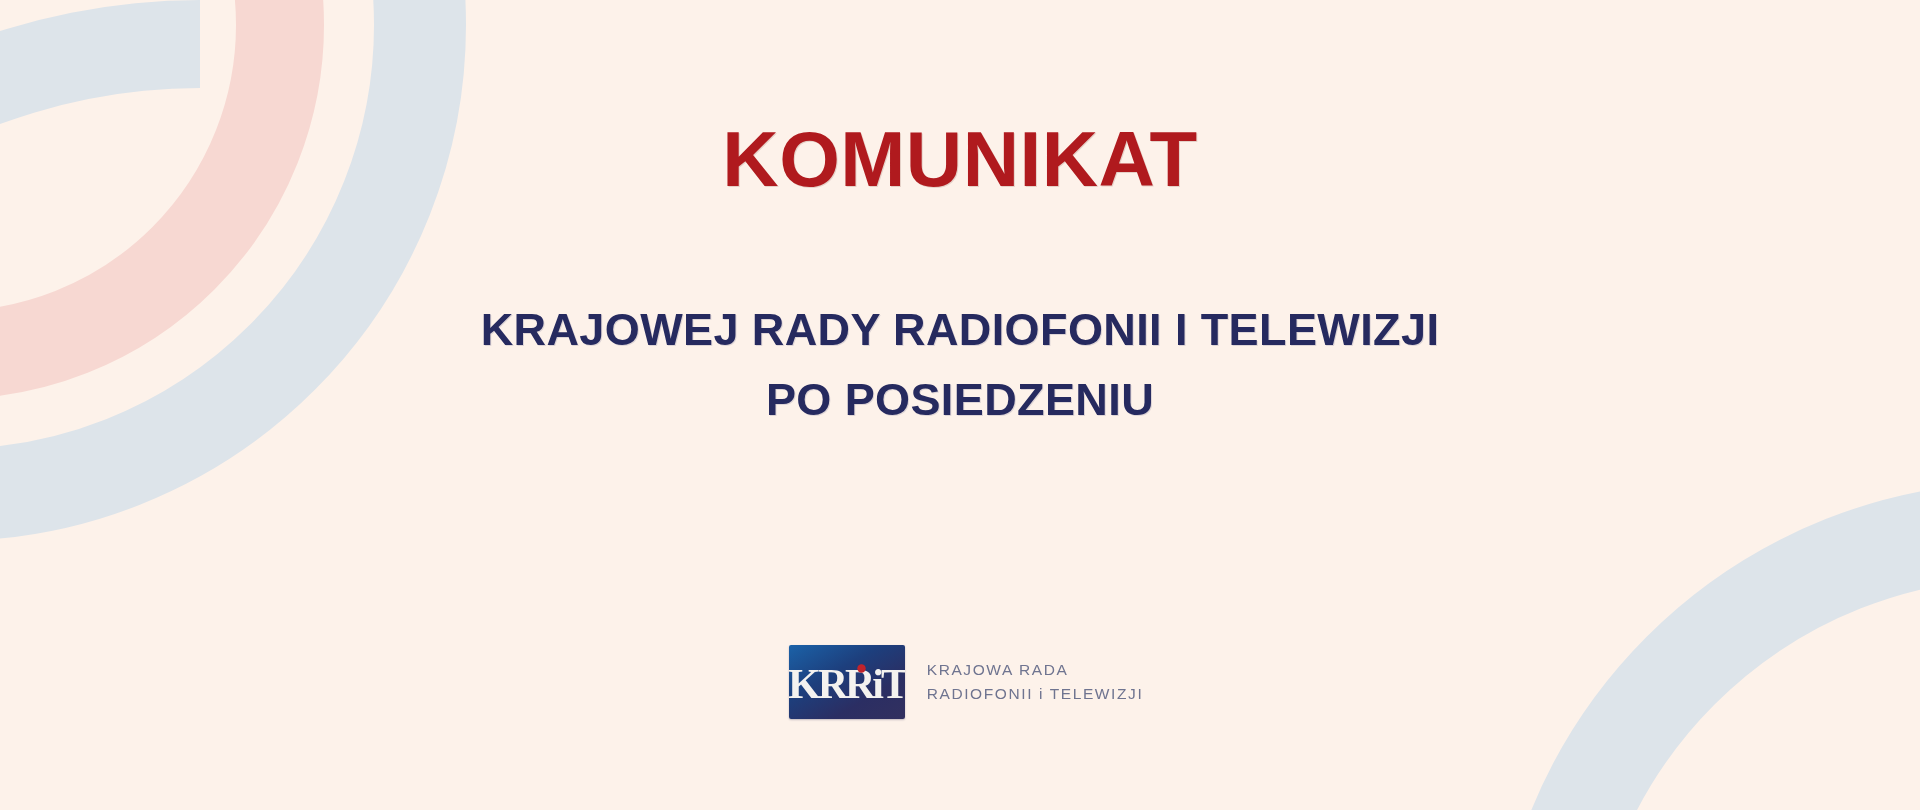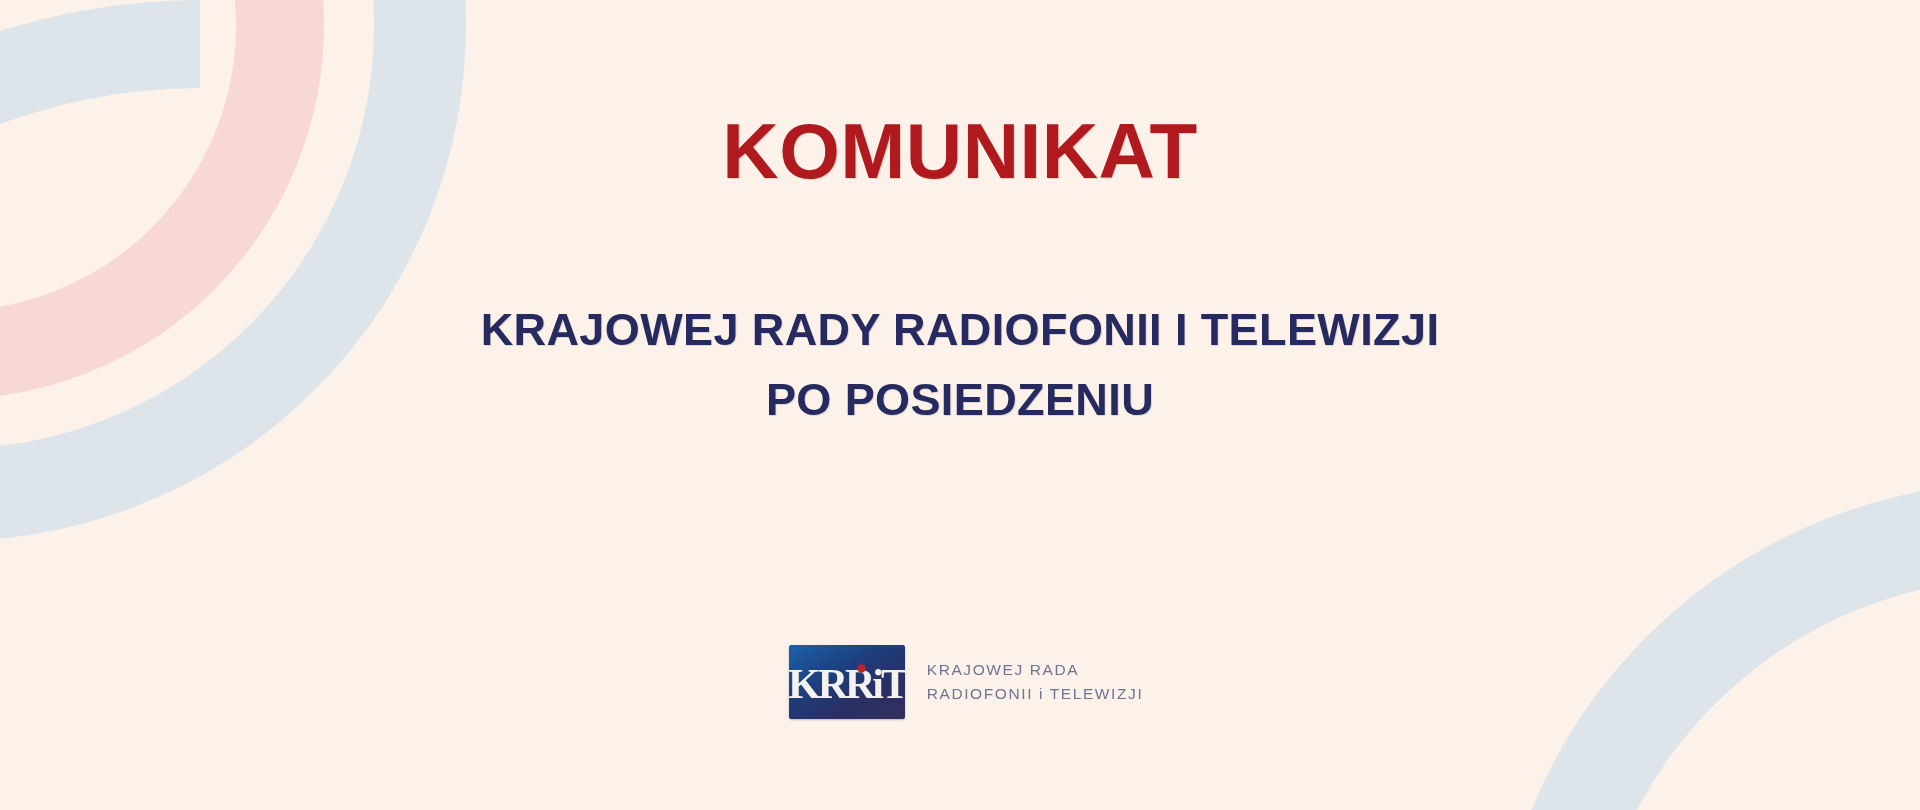--- a/index.html
+++ b/index.html
@@ -37,21 +37,21 @@
   .content {
     position: absolute;
     inset: 0;
     display: flex;
     flex-direction: column;
     align-items: center;
     z-index: 3;
   }
 
   .title {
-    margin: 4px;
+    margin: 12px;
     padding: 0;
     position: absolute;
     top: 108px;
     left: 0;
     right: 0;
     text-align: center;
     font-family: "Liberation Sans", sans-serif;
     font-weight: 700;
     font-size: 78px;
     line-height: 1;
@@ -166,21 +166,21 @@
       <div class="logo-inner">
 
         <div class="logo-mark">
           <svg viewBox="0 0 116 74" xmlns="http://www.w3.org/2000/svg" aria-hidden="true">
             <text x="58" y="53" text-anchor="middle" font-family="'Liberation Serif', 'DejaVu Serif', serif" font-size="42" font-weight="700" letter-spacing="-3" fill="#f4f2ef">KRRiT</text>
             <circle cx="72.5" cy="23.5" r="4.2" fill="#c1232b"></circle>
           </svg>
         </div>
 
         <div class="logo-words">
-          <span class="lw-line">KRAJOWEJ RADA</span>
+          <span class="lw-line">KRAJOWA RADA</span>
           <span class="lw-line">RADIOFONII i TELEWIZJI</span>
         </div>
 
       </div>
     </div>
 
   </div>
 </div>
 
 </body></html>

